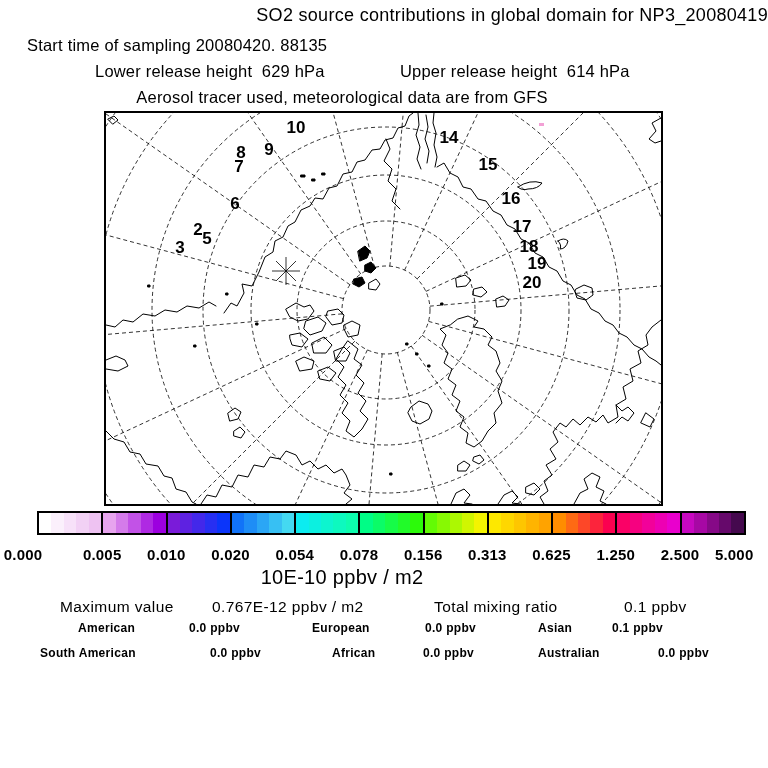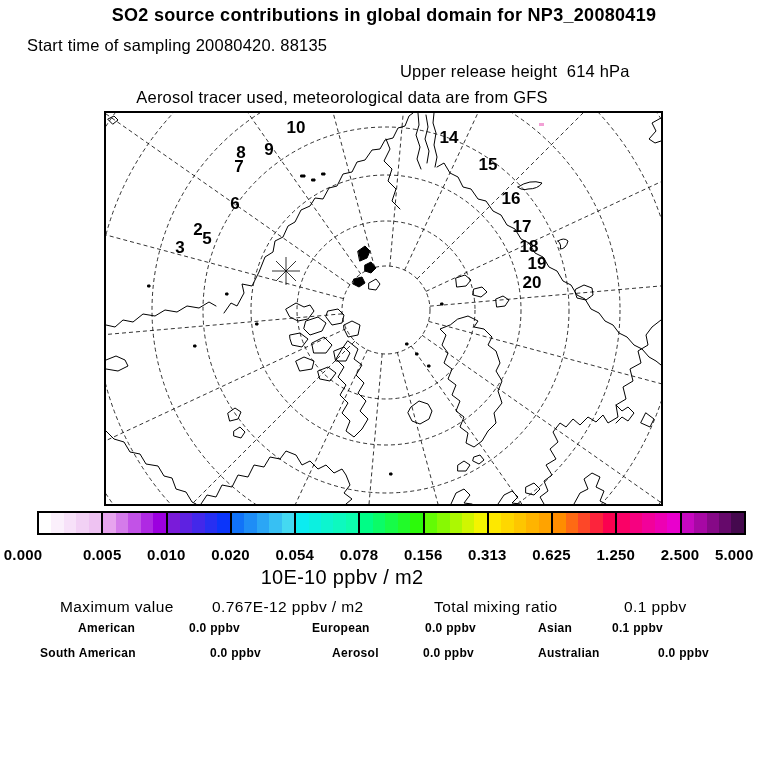--- a/index.html
+++ b/index.html
@@ -1,19 +1,19 @@
 <!DOCTYPE html>
 <html><head>
 <meta charset="utf-8">
 <style>
   html,body{margin:0;padding:0;background:#fff;}
   .page{position:relative;width:768px;height:768px;background:#fff;overflow:hidden;
         font-family:"Liberation Sans",sans-serif;color:#000;}
   .abs{position:absolute;white-space:pre;}
-  .title{top:5px;left:0;width:768px;text-align:center;font-size:18px;font-weight:bold;letter-spacing:.3px;}
+  .title{top:5px;left:0;width:768px;text-align:right;font-size:18px;font-weight:normal;letter-spacing:.3px;}
   .hline{font-size:16.5px;letter-spacing:.2px;}
   .center-line{left:0;width:684px;text-align:center;}
   .map-frame{position:absolute;left:104px;top:111px;width:559px;height:395px;
              border:2px solid #000;box-sizing:border-box;}
   .map-frame svg{display:block;}
   .cbar{position:absolute;left:37px;top:511px;width:709px;height:24px;border:2px solid #000;
         box-sizing:border-box;display:flex;}
   .cbar-seg{flex:1 1 0;display:flex;border-right:2px solid #000;}
   .cbar-seg:last-child{border-right:none;}
   .cbar-cell{flex:1 1 0;}
@@ -23,20 +23,21 @@
   .s2{position:absolute;font-size:12px;letter-spacing:.3px;white-space:pre;font-weight:bold;}
   text.rlabel{font-family:"Liberation Sans",sans-serif;font-size:17px;font-weight:bold;fill:#000;}
 </style>
 </head>
 <body>
 
 <div class="page">
 
   <div class="abs title">SO2 source contributions in global domain for NP3_20080419</div>
   <div class="abs hline" style="left:27px;top:36px;">Start time of sampling 20080420. 88135</div>
+  <div class="abs hline" style="left:95px;top:62px;">Lower release height  629 hPa</div>
   <div class="abs hline" style="left:400px;top:62px;">Upper release height  614 hPa</div>
   <div class="abs hline center-line" style="top:88px;">Aerosol tracer used, meteorological data are from GFS</div>
 
   <div class="map-frame">
     <svg id="mapsvg" width="555" height="391" viewBox="0 0 555 391">
       <g id="g-grat">
           <circle cx="280" cy="197" r="44" fill="none" stroke="#000" stroke-width="0.8" stroke-dasharray="4 3"></circle>
           <circle cx="280" cy="197" r="89" fill="none" stroke="#000" stroke-width="0.8" stroke-dasharray="4 3"></circle>
           <circle cx="280" cy="197" r="135" fill="none" stroke="#000" stroke-width="0.8" stroke-dasharray="4 3"></circle>
           <circle cx="280" cy="197" r="183" fill="none" stroke="#000" stroke-width="0.8" stroke-dasharray="4 3"></circle>
@@ -272,19 +273,19 @@
 
     <span class="s2" style="left:78px;top:621px;">American</span>
     <span class="s2" style="left:189px;top:621px;">0.0 ppbv</span>
     <span class="s2" style="left:312px;top:621px;">European</span>
     <span class="s2" style="left:425px;top:621px;">0.0 ppbv</span>
     <span class="s2" style="left:538px;top:621px;">Asian</span>
     <span class="s2" style="left:612px;top:621px;">0.1 ppbv</span>
 
     <span class="s2" style="left:40px;top:646px;">South American</span>
     <span class="s2" style="left:210px;top:646px;">0.0 ppbv</span>
-    <span class="s2" style="left:332px;top:646px;">Aerosol</span>
+    <span class="s2" style="left:332px;top:646px;">African</span>
     <span class="s2" style="left:423px;top:646px;">0.0 ppbv</span>
     <span class="s2" style="left:538px;top:646px;">Australian</span>
     <span class="s2" style="left:658px;top:646px;">0.0 ppbv</span>
   </div>
 
 </div>
 
 </body></html>

